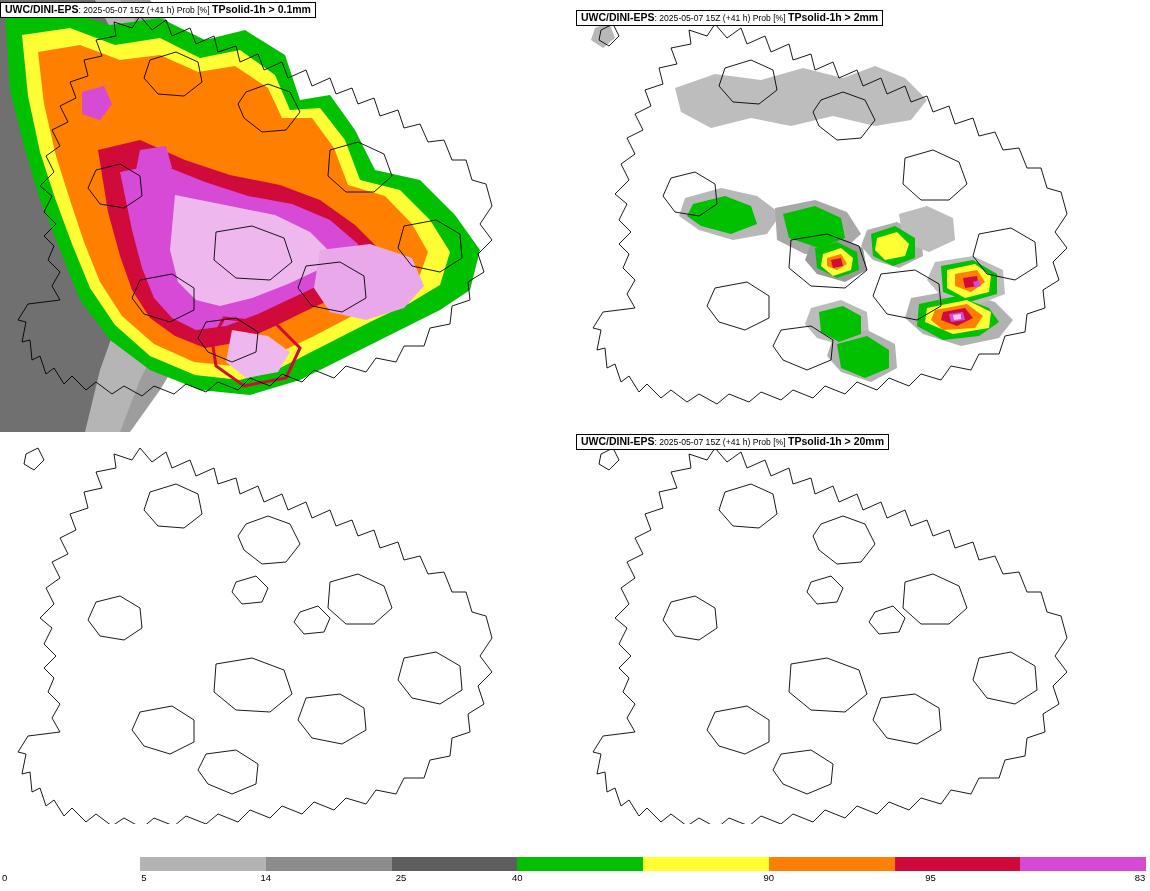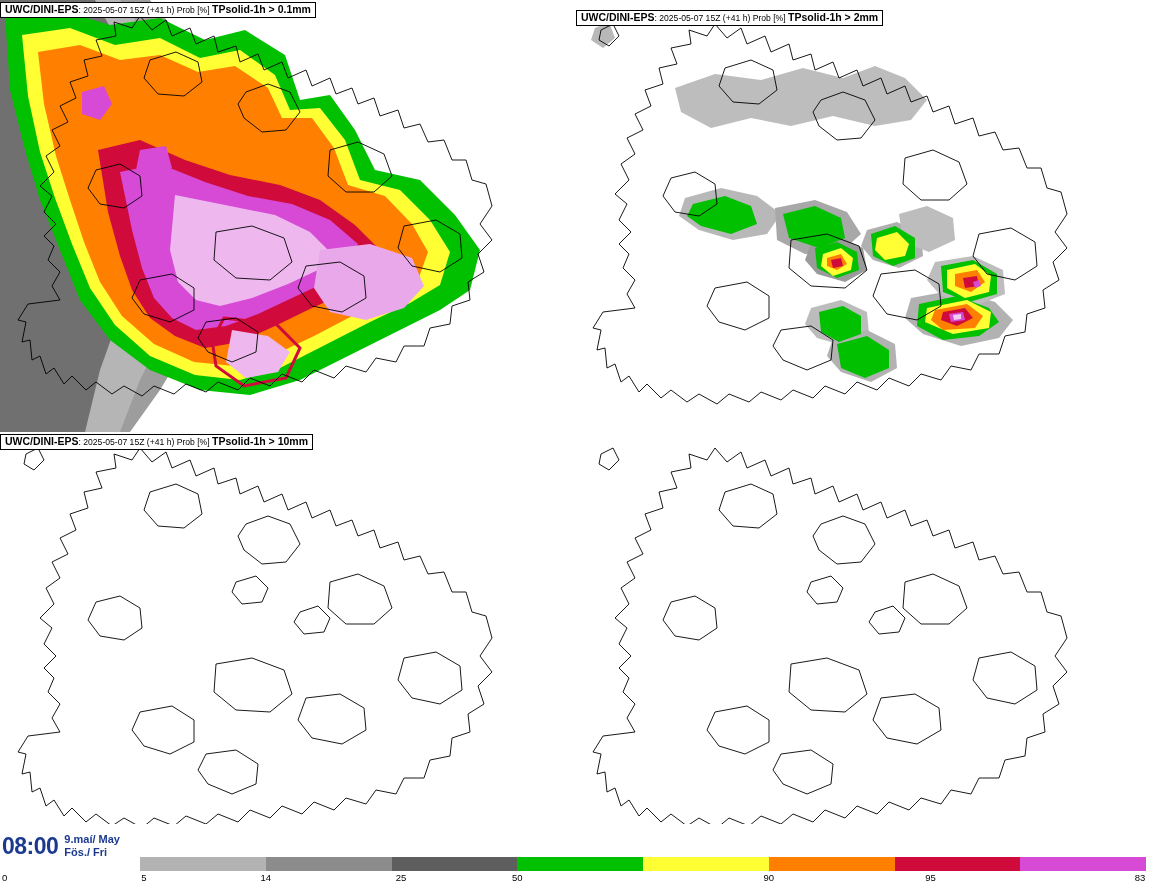--- a/index.html
+++ b/index.html
@@ -283,23 +283,20 @@
         <path d="M404,226 L436,220 L460,234 L462,258 L440,272 L412,266 L398,248 Z"></path>
         <path d="M216,232 L252,226 L284,238 L292,262 L270,280 L236,278 L214,260 Z"></path>
         <path d="M306,266 L340,262 L364,276 L366,298 L342,312 L312,306 L298,288 Z"></path>
         <path d="M140,280 L172,274 L194,288 L194,310 L170,322 L144,314 L132,298 Z"></path>
         <path d="M206,322 L236,318 L258,332 L256,352 L232,362 L208,352 L198,338 Z"></path>
         <path d="M26,22 L38,16 L44,28 L34,38 L24,32 Z"></path>
         <path d="M300,180 L318,174 L330,186 L324,200 L304,202 L294,190 Z"></path>
         <path d="M236,150 L256,144 L268,156 L262,170 L242,172 L232,160 Z"></path>
       </g>
     </svg>
-    <div class="panel-title">
-      <span class="model">UWC/DINI-EPS</span><span class="meta">: 2025-05-07 15Z (+41 h) Prob [%] </span><span class="var">TPsolid-1h &gt; 10mm</span>
-    </div>
   </div>
 
   <div class="panel" id="panel-3">
     <svg class="map-svg" viewBox="0 0 575 432" preserveAspectRatio="none">
       <g fill="none" stroke="#000000" stroke-width="0.9">
         <path d="M60,300 L52,286 L60,272 L48,260 L54,246 L44,236 L56,224 L44,212 L52,196 L40,186
                  L54,172 L46,156 L60,146 L52,130 L68,122 L60,106 L76,98 L70,82 L88,76 L84,60 L102,56
                  L96,40 L116,36 L114,22 L132,28 L140,16 L152,30 L166,20 L172,36 L190,28 L196,44
                  L214,36 L218,52 L236,46 L240,62 L258,54 L264,70 L282,62 L288,78 L306,70 L312,86
                  L330,78 L336,94 L352,88 L358,104 L374,98 L380,116 L398,110 L404,128 L420,124
@@ -316,48 +313,44 @@
         <path d="M404,226 L436,220 L460,234 L462,258 L440,272 L412,266 L398,248 Z"></path>
         <path d="M216,232 L252,226 L284,238 L292,262 L270,280 L236,278 L214,260 Z"></path>
         <path d="M306,266 L340,262 L364,276 L366,298 L342,312 L312,306 L298,288 Z"></path>
         <path d="M140,280 L172,274 L194,288 L194,310 L170,322 L144,314 L132,298 Z"></path>
         <path d="M206,322 L236,318 L258,332 L256,352 L232,362 L208,352 L198,338 Z"></path>
         <path d="M26,22 L38,16 L44,28 L34,38 L24,32 Z"></path>
         <path d="M300,180 L318,174 L330,186 L324,200 L304,202 L294,190 Z"></path>
         <path d="M236,150 L256,144 L268,156 L262,170 L242,172 L232,160 Z"></path>
       </g>
     </svg>
+    <div class="panel-title">
+      <span class="model">UWC/DINI-EPS</span><span class="meta">: 2025-05-07 15Z (+41 h) Prob [%] </span><span class="var">TPsolid-1h &gt; 20mm</span>
+    </div>
   </div>
 
   <div id="bottom-bar">
 
-    <div id="time-box">
-      <span class="clock">08:00</span>
-      <span class="datewrap">
-        <span>9.maí/ May</span><br>
-        <span>Fös./ Fri</span>
-      </span>
-    </div>
 
     <span id="zero-label">0</span>
 
     <div id="colorbar-wrap">
       <div id="colorbar">
           <div class="seg" style="background: rgb(179, 179, 179); flex: 1 1 0px;"></div>
           <div class="seg" style="background: rgb(140, 140, 140); flex: 1 1 0px;"></div>
           <div class="seg" style="background: rgb(94, 94, 94); flex: 1 1 0px;"></div>
           <div class="seg" style="background: rgb(0, 192, 0); flex: 1 1 0px;"></div>
           <div class="seg" style="background: rgb(255, 255, 51); flex: 1 1 0px;"></div>
           <div class="seg" style="background: rgb(255, 127, 0); flex: 1 1 0px;"></div>
           <div class="seg" style="background: rgb(209, 10, 60); flex: 1 1 0px;"></div>
           <div class="seg" style="background: rgb(214, 74, 214); flex: 1 1 0px;"></div>
         </div>
     <span class="cb-tick" style="left: 4px;">5</span>
         <span class="cb-tick" style="left: 125.75px;">14</span>
         <span class="cb-tick" style="left: 261px;">25</span>
-        <span class="cb-tick" style="left: 377.25px;">50</span>
+        <span class="cb-tick" style="left: 377.25px;">40</span>
         <span class="cb-tick" style="left: 503px; margin-top: 36px;">75</span>
         <span class="cb-tick" style="left: 628.75px;">90</span>
         <span class="cb-tick" style="left: 754.5px; margin-left: 36px;">95</span>
         <span class="cb-tick" style="left: 1000px;">83</span>
       </div>
   </div>
 </div>
 
 </body></html>

